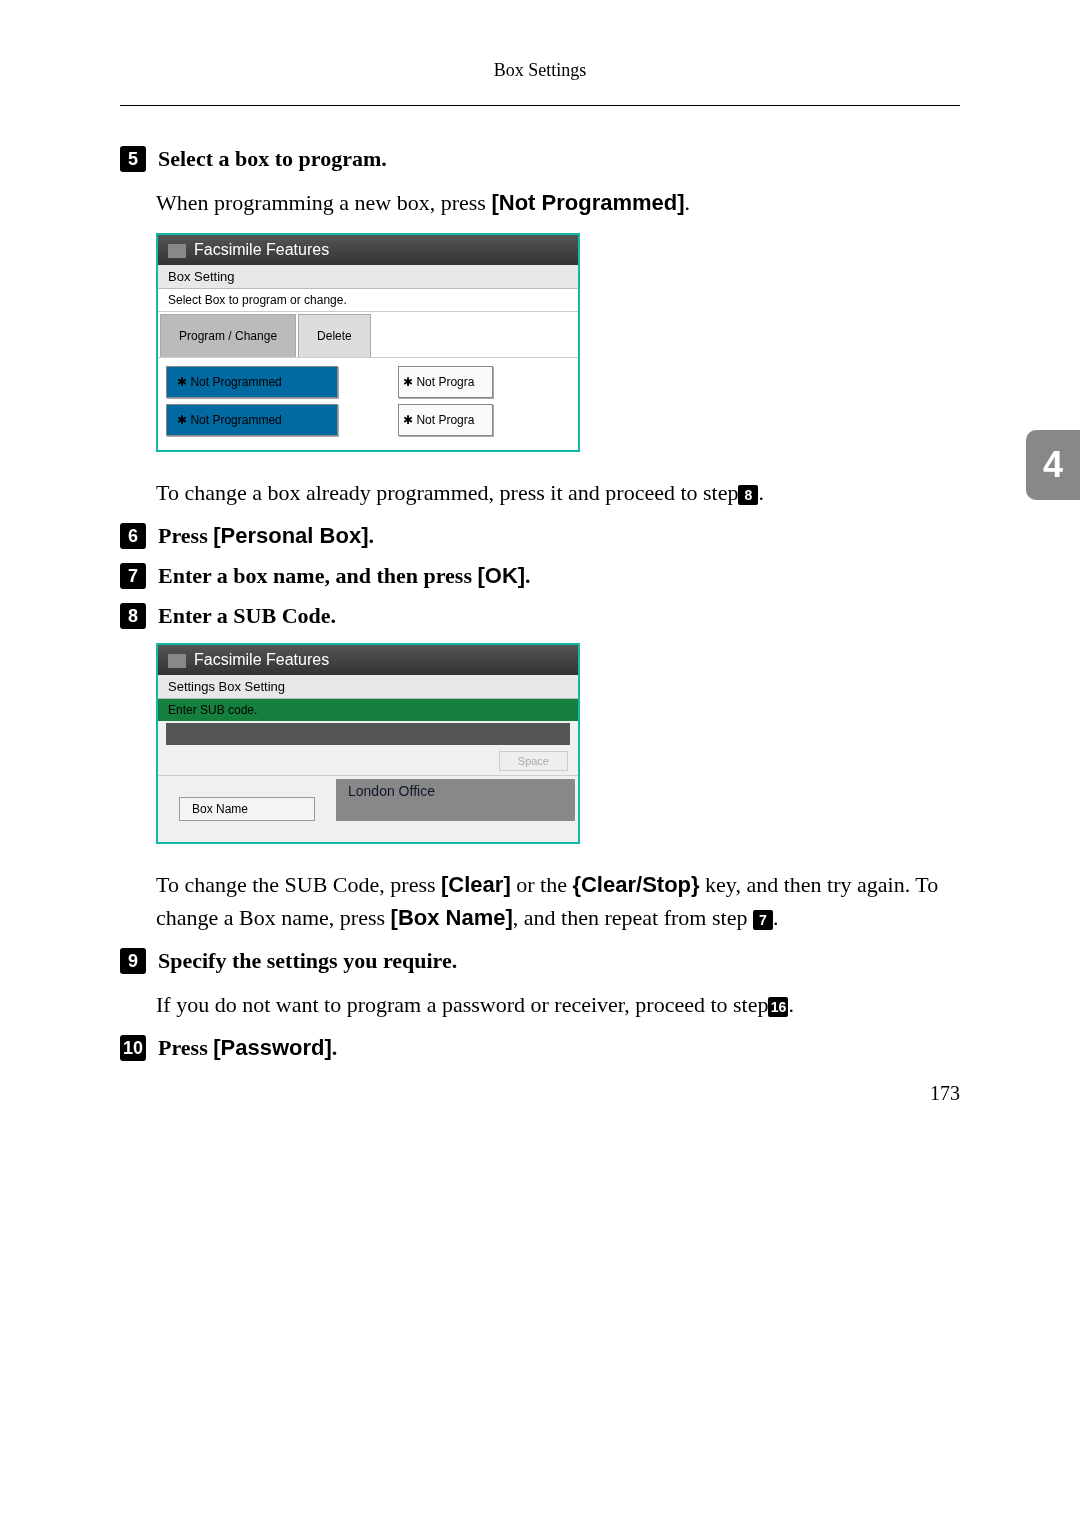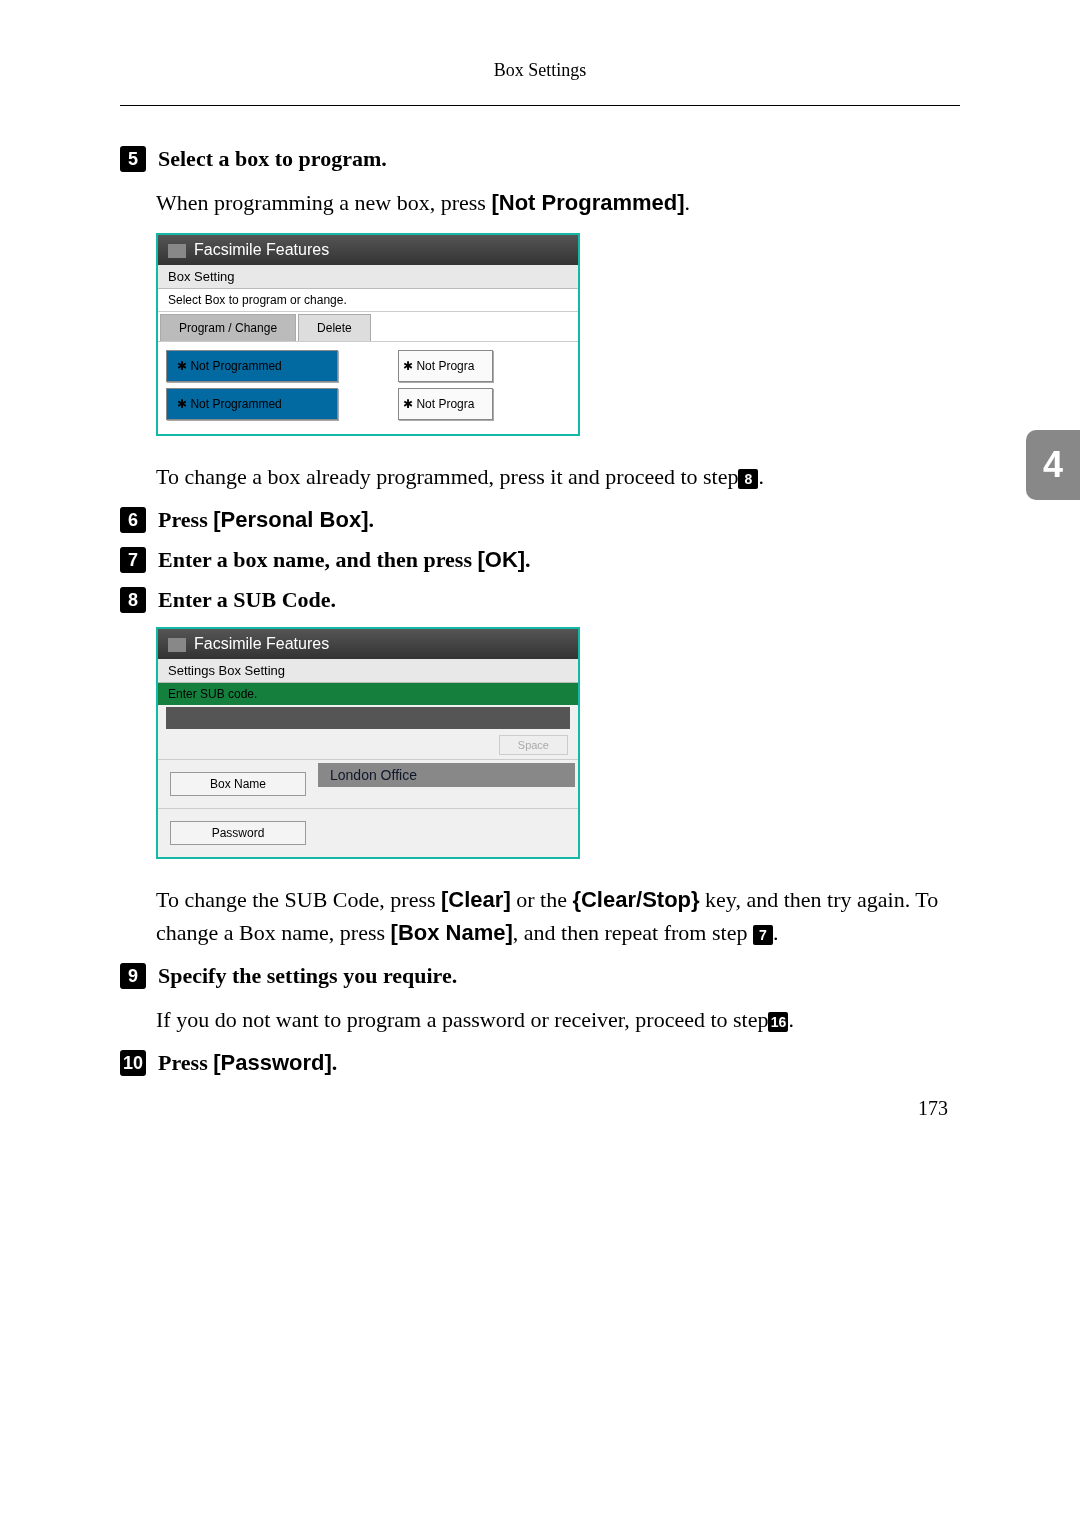--- a/index.html
+++ b/index.html
@@ -12,36 +12,36 @@
 .step-text{font-size:22px;font-weight:bold;vertical-align:middle}
 .body-text{font-size:22px;margin:8px 0 14px 36px;line-height:1.5}
 .ui-label{font-family:Arial,sans-serif;font-weight:bold}
 .key-label{font-family:Arial,sans-serif;font-weight:bold}
 .screenshot{margin:10px 0 24px 36px;border:2px solid #14b8a6;width:420px;background:#f0f0f0;font-family:Liberation Sans, sans-serif}
 .ss-title{background:linear-gradient(#555,#333);color:#fff;padding:6px 10px;font-size:16px}
 .ss-icon{display:inline-block;width:18px;height:14px;background:#888;margin-right:8px;vertical-align:middle}
 .ss-sub{background:#e8e8e8;padding:4px 10px;font-size:13px;border-bottom:1px solid #bbb}
 .ss-hint{background:#fff;padding:4px 10px;font-size:12px;border-bottom:1px solid #ccc}
 .ss-tabs{display:flex;background:#fff;border-bottom:1px solid #ccc}
-.ss-tab{padding:6px 18px;font-size:12px;text-align:center;border:1px solid #aaa;border-bottom:none;margin:2px 0 0 2px;background:#ddd}
+.ss-tab{padding:14px 18px;font-size:12px;text-align:center;border:1px solid #aaa;border-bottom:none;margin:2px 0 0 2px;background:#ddd}
 .ss-tab.active{background:#bbb}
 .ss-body{background:#fff;padding:8px}
 .ss-row{display:flex;gap:60px;margin-bottom:6px}
 .ss-btn{border:1px solid #888;background:#0369a1;padding:8px 10px;font-size:12px;min-width:150px;box-shadow:1px 1px 0 #aaa}
 .ss-btn-right{border:1px solid #888;background:#fafafa;padding:8px 4px;font-size:12px;box-shadow:1px 1px 0 #aaa;width:85px;overflow:hidden;white-space:nowrap}
 .ss-field-label{font-size:12px;padding:4px 10px;background:#15803d}
 .ss-arrow{display:inline-block;width:0;height:0;border-top:5px solid transparent;border-bottom:5px solid transparent;border-left:8px solid #000;margin-right:4px;vertical-align:middle}
 .ss-input{background:#555;height:22px;margin:2px 8px}
 .ss-space-btn{border:1px solid #ccc;background:#eee;color:#aaa;padding:3px 18px;font-size:11px;float:right;margin:4px 10px}
 .ss-form-row{display:flex;border-top:1px solid #ccc}
-.ss-form-label{border:1px solid #999;background:#f4f4f4;padding:4px 12px;font-size:12px;width:110px;text-align:center;margin:12px}
+.ss-form-label{border:1px solid #999;background:#f4f4f4;padding:4px 12px;font-size:12px;width:110px;text-align:left;margin:21px}
 .ss-form-value{background:#888;color:#0f172a;padding:4px 12px;font-size:14px;flex:1;margin:3px 3px 21px 0}
 .ss-form-value-empty{padding:4px 12px;flex:1;margin:3px}
 .side-tab{position:absolute;right:0;top:430px;width:54px;height:70px;background:#888;border-radius:10px 0 0 10px;color:#fff;font-family:Arial,sans-serif;font-size:36px;font-weight:bold;text-align:center;line-height:70px}
-.page-num{position:absolute;bottom:30px;right:132px;font-size:20px}
+.page-num{position:absolute;bottom:30px;right:120px;font-size:20px}
 </style>
 </head>
 <body>
 
 <div class="page">
   <div class="header-right">Box Settings</div>
   <div class="header-line"></div>
 
   <div class="step-row">
     <span class="step-icon">5</span>
@@ -95,24 +95,20 @@
     <div class="ss-sub">Settings Box Setting</div>
     <div class="ss-field-label">Enter SUB code.</div>
     <div class="ss-input"></div>
     <div style="overflow:hidden">
         <div class="ss-space-btn">Space</div>
       </div>
     <div class="ss-form-row">
       <div class="ss-form-label">Box Name</div>
       <div class="ss-form-value">London Office</div>
     </div>
-    <div class="ss-form-row">
-      <div class="ss-form-label">Password</div>
-      <div class="ss-form-value-empty"></div>
-    </div>
   </div>
 
   <div class="body-text">
     <span>To change the SUB Code, press </span><span class="ui-label">[Clear]</span><span> or the </span><span class="key-label">{Clear/Stop}</span><span> key, and then try again. To change a Box name, press </span><span class="ui-label">[Box Name]</span><span>, and then repeat from step </span><span class="step-icon-small">7</span><span>.</span>
   </div>
 
   <div class="step-row">
     <span class="step-icon">9</span>
     <span class="step-text">Specify the settings you require.</span>
   </div>

